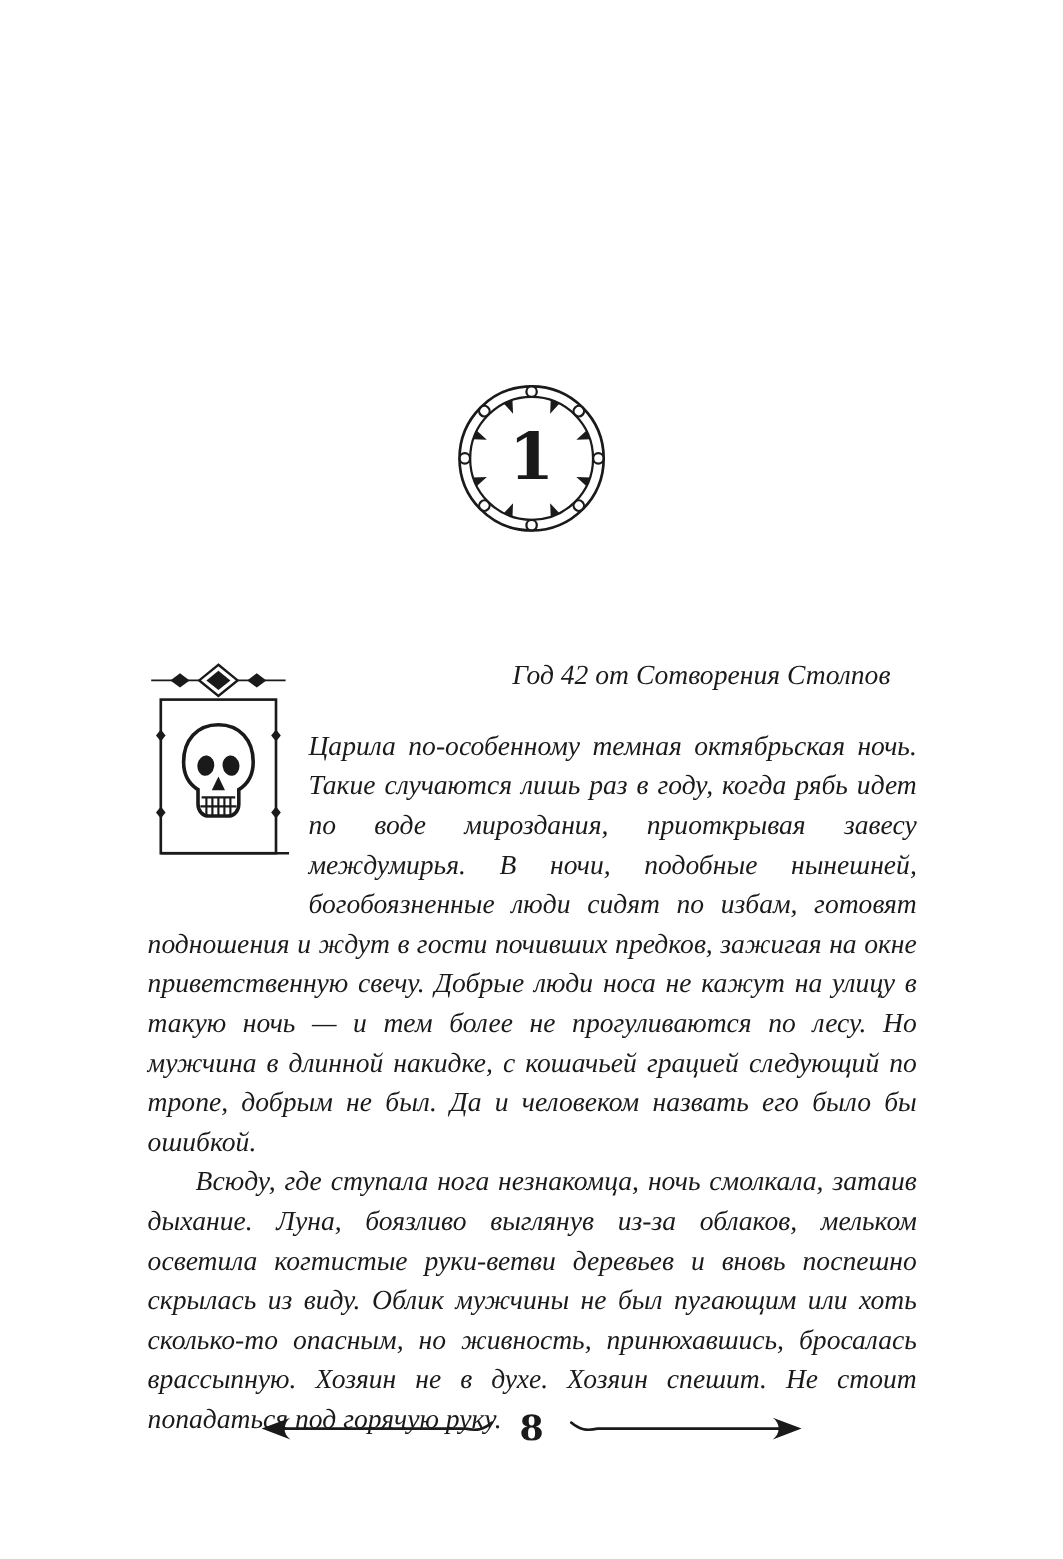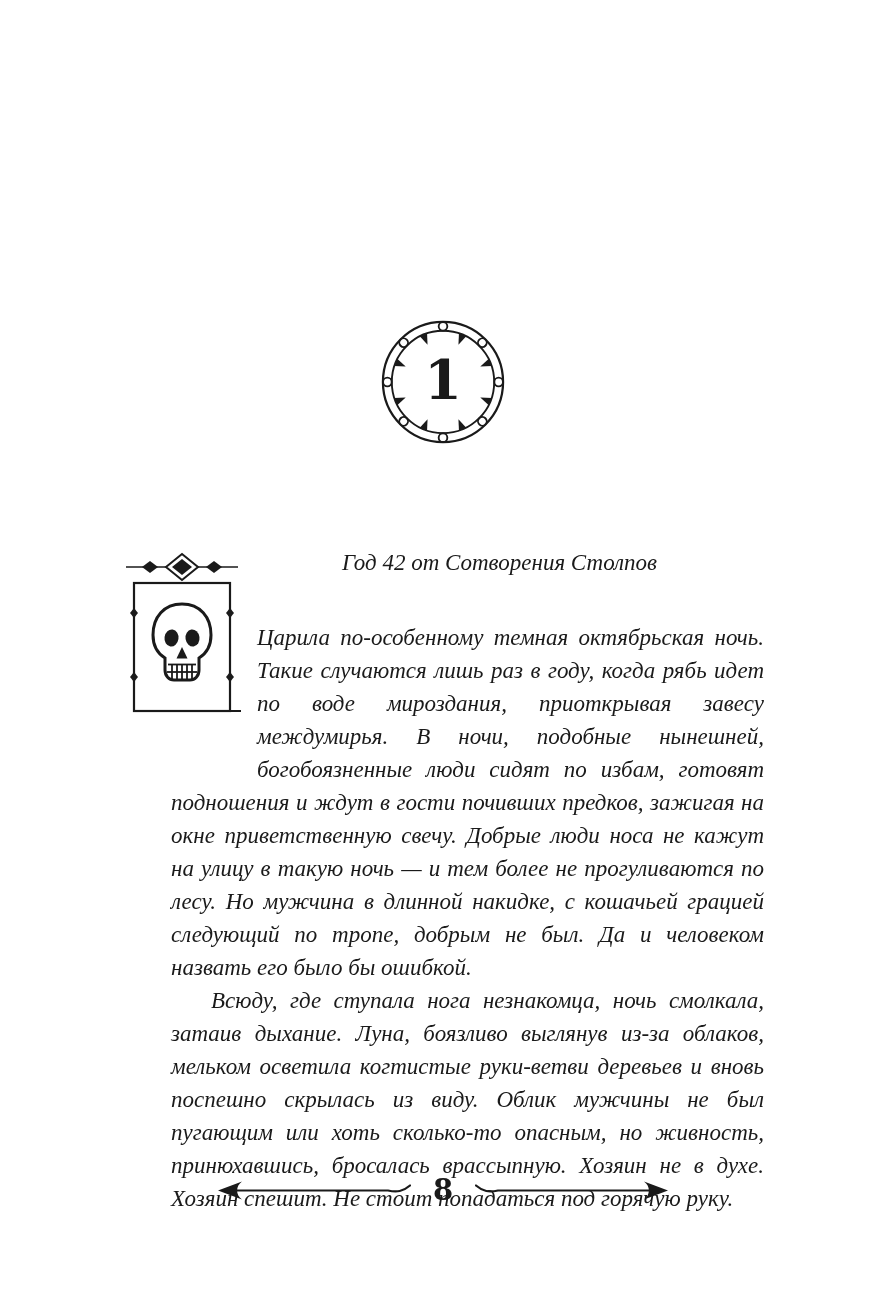--- a/index.html
+++ b/index.html
@@ -52,30 +52,29 @@
     color: #1a1a1a;
   }
   .figure {
     float: left;
     width: 118px;
     height: 192px;
     margin: 6px 16px 10px 0;
   }
   .figure svg { display: block; }
   .epigraph {
-    text-align: center;
+    text-align: right;
     padding-right: 22px;
-    margin-bottom: 42px;
+    margin-bottom: 26px;
     white-space: nowrap;
     font-style: italic;
   }
   p.body {
     text-align: justify;
     hyphens: auto;
-    margin-left: 48px;
     -webkit-hyphens: auto;
   }
   p.indent { text-indent: 40px; }
 
   
   .footer {
     position: absolute;
     top: 1176px;
     left: 0;
     width: 100%;

